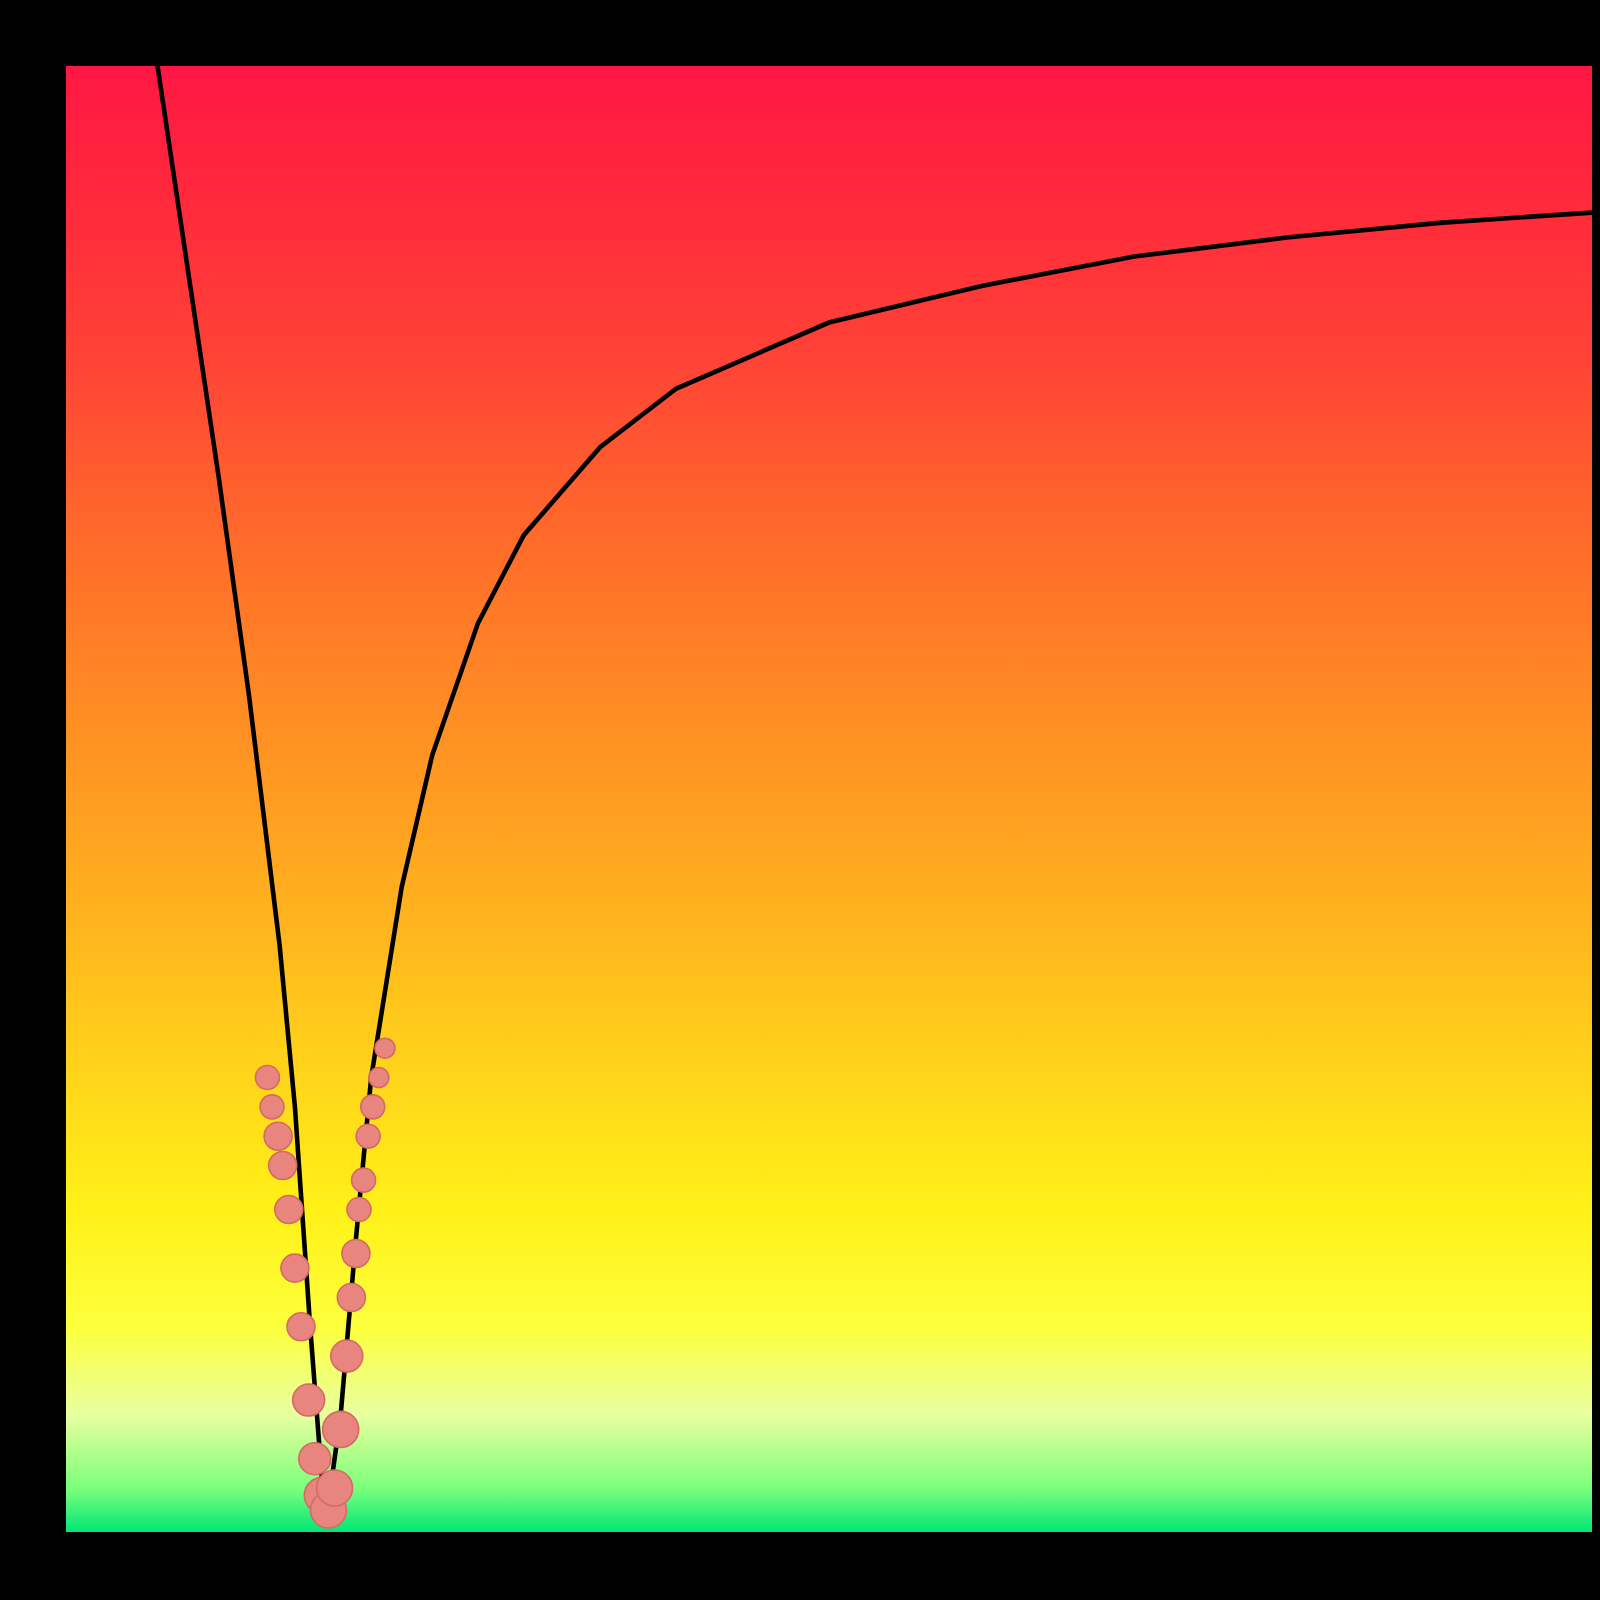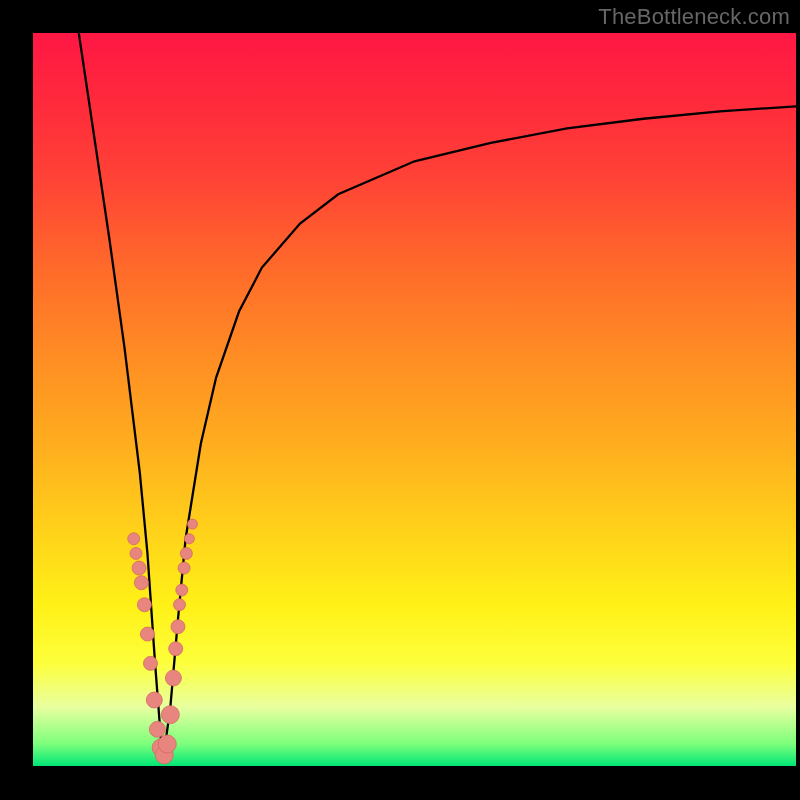--- a/index.html
+++ b/index.html
@@ -83,14 +83,13 @@
           <circle cx="144.97" cy="593.73" r="7" fill="#e8857f" stroke="#d46a63" stroke-width="0.8"></circle>
           <circle cx="146.50" cy="571.74" r="6" fill="#e8857f" stroke="#d46a63" stroke-width="0.8"></circle>
           <circle cx="148.78" cy="557.08" r="6" fill="#e8857f" stroke="#d46a63" stroke-width="0.8"></circle>
           <circle cx="151.07" cy="535.09" r="6" fill="#e8857f" stroke="#d46a63" stroke-width="0.8"></circle>
           <circle cx="153.36" cy="520.43" r="6" fill="#e8857f" stroke="#d46a63" stroke-width="0.8"></circle>
           <circle cx="156.41" cy="505.77" r="5" fill="#e8857f" stroke="#d46a63" stroke-width="0.8"></circle>
           <circle cx="159.47" cy="491.11" r="5" fill="#e8857f" stroke="#d46a63" stroke-width="0.8"></circle>
         </g>
     </svg>
   </div>
-  <div class="watermark">TheBottleneck.com</div>
 </div>
 
 </body></html>

